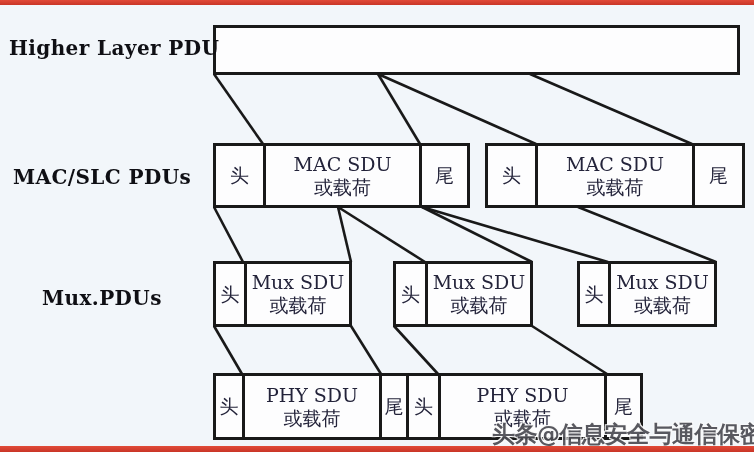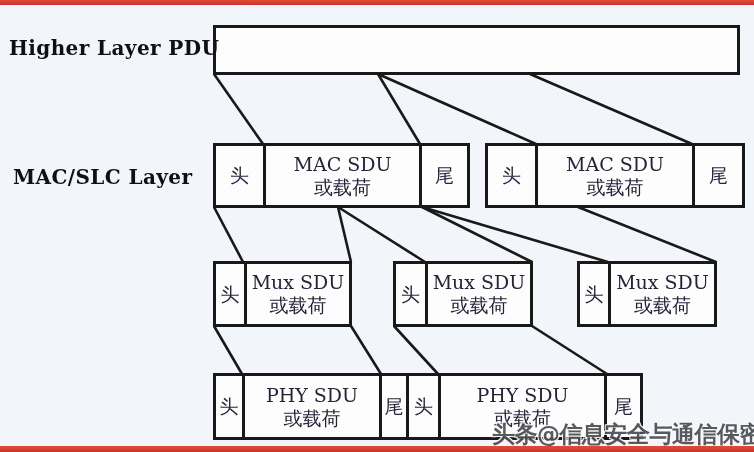--- a/index.html
+++ b/index.html
@@ -38,21 +38,22 @@
 </style>
 </head>
 <body>
 
 <div id="canvas">
 
   <div class="redstrip" style="top:0;height:5px"></div>
   <div class="redstrip" style="top:446px;height:6px"></div>
 
   <div class="rowlabel" style="left:9px;top:36px">Higher Layer PDU</div>
-  <div class="rowlabel" style="left:13px;top:165px">MAC/SLC Layer</div>
+  <div class="rowlabel" style="left:13px;top:165px">MAC/SLC PDUs</div>
+  <div class="rowlabel" style="left:42px;top:286px">Mux.PDUs</div>
 
   <div class="pdu-box" style="left:213px;top:25px;width:527px;height:50px"></div>
 
   <div class="pdu-box" style="left:213px;top:143px;width:257px;height:65px">
     <div class="cell" style="width:47px">
         <span>头</span>
       </div>
     <div class="cell grow">
       <span class="l1">MAC SDU</span>
         <span class="l2">或载荷</span>

